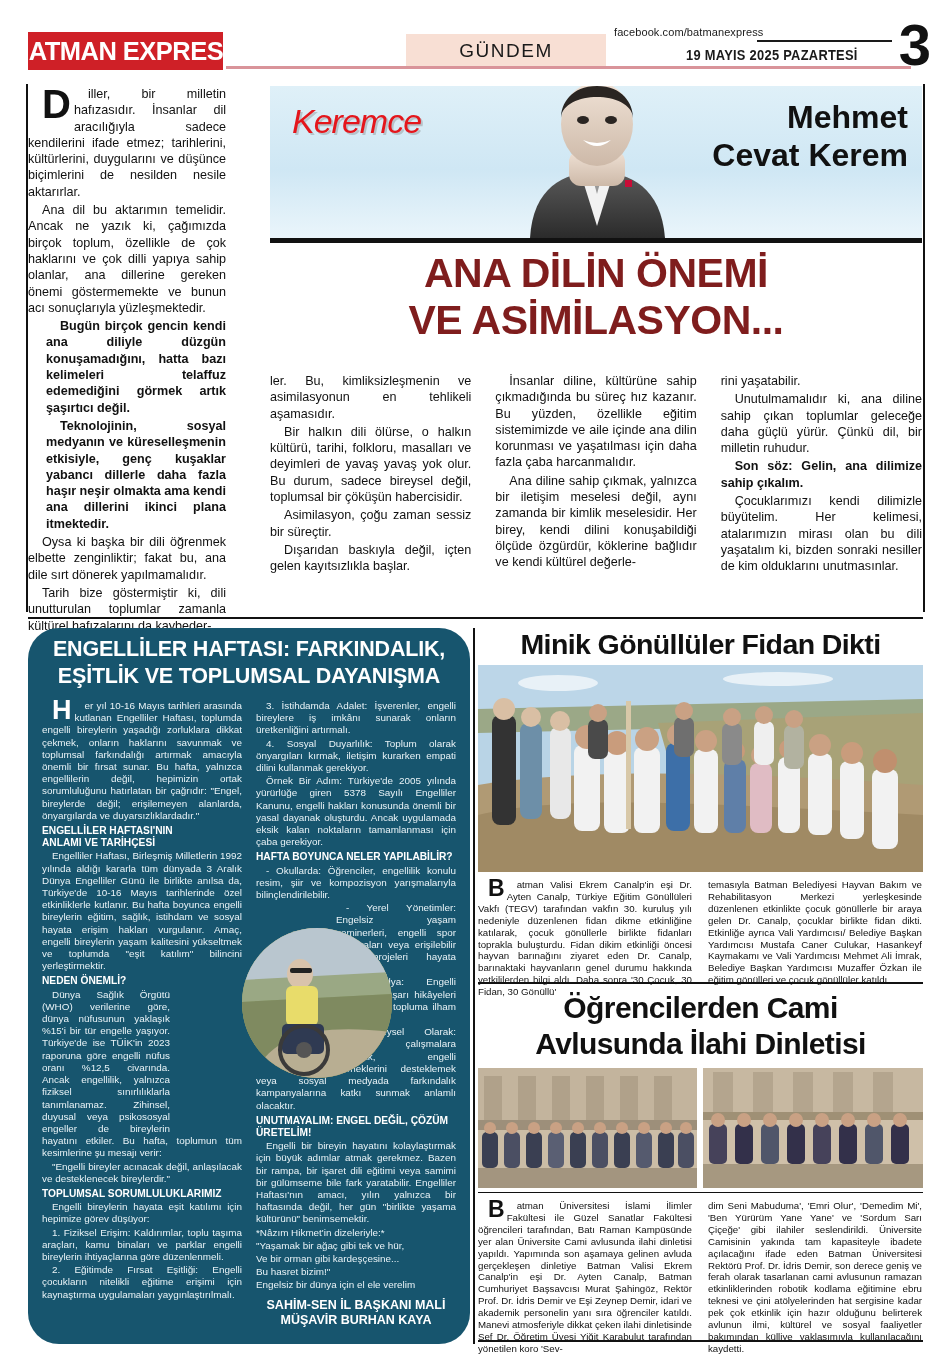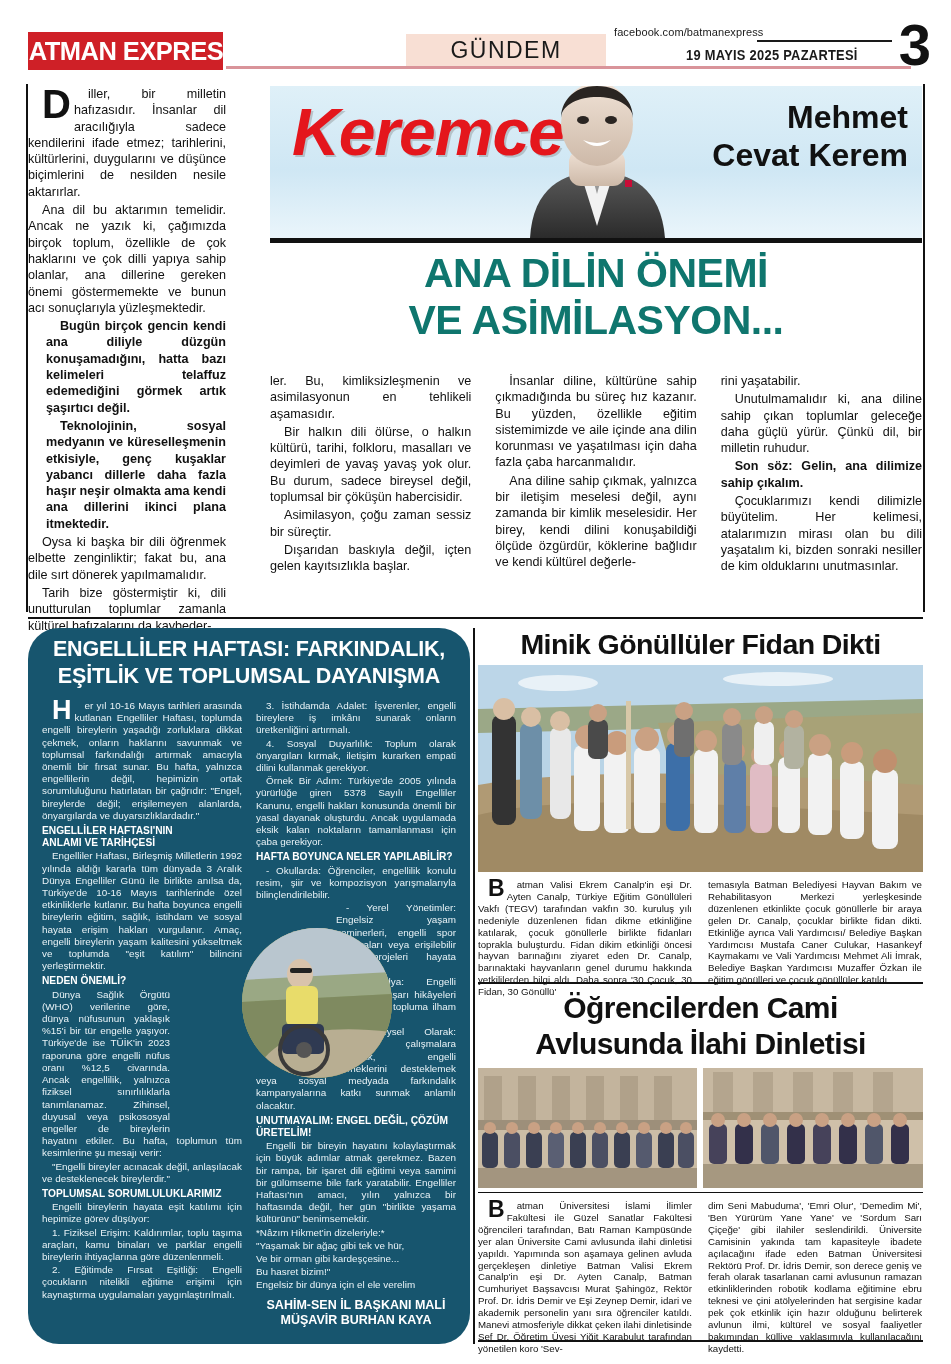--- a/index.html
+++ b/index.html
@@ -22,21 +22,21 @@
     font-family:"Liberation Sans", sans-serif; transform: scaleX(1.02);
     white-space:nowrap;
   }
   .logo-rule {
     position:absolute; left:226px; top:66px; width:180px; height:3px; background:#d9949a;
   }
   .gundem-box {
     position:absolute; left:406px; top:34px; width:200px; height:33px;
     background:#f8dfd4; display:flex; align-items:center; justify-content:center;
   }
-  .gundem-text { font-size:23px; letter-spacing:1.5px; color:#1a1a1a; font-weight:500;text-align:right; }
+  .gundem-text { font-size:19px; letter-spacing:1.5px; color:#1a1a1a; font-weight:500;text-align:right; }
   .fb-url { position:absolute; left:614px; top:26px; font-size:11px; color:#1a1a1a; letter-spacing:0.1px;}
   .date-rule { position:absolute; left:757px; top:40px; width:135px; height:2px; background:#1a1a1a; }
   .date-text {
     position:absolute; left:686px; top:47px; font-size:14px; font-weight:bold;
     color:#1a1a1a; letter-spacing:0.3px; transform: scaleX(0.92); transform-origin: left center;
   }
   .pagenum {
     position:absolute; right:20px; top:16px; font-size:58px; font-weight:bold;
     line-height:58px; color:#111;
   }
@@ -53,39 +53,39 @@
     padding-right:2px; padding-top:2px; margin-right:1px;
   }
 
   
   .banner {
     position:absolute; left:270px; top:86px; width:652px; height:152px;
     background:linear-gradient(180deg,#dff0f8 0%, #cfe7f4 55%, #eaf5fb 100%);
     overflow:hidden;
   }
   .keremce {
-    position:absolute; left:22px; top:8px; font-size:66px; font-weight:bold;
+    position:absolute; left:22px; top:16px; font-size:34px; font-weight:normal;
     color:#e4161c; font-style:italic; letter-spacing:-1px;
     text-shadow: 2px 2px 0 rgba(120,120,120,0.35);
   }
   .portrait {
     position:absolute; left:235px; top:-10px; width:185px; height:162px;
     overflow:hidden;
   }
   .author-name {
     position:absolute; right:14px; top:12px; text-align:right;
     font-size:32px; font-weight:bold; line-height:38px; color:#111;
   }
   .banner-underline {
     position:absolute; left:270px; top:238px; width:652px; height:5px; background:#111;
   }
   .main-headline {
     position:absolute; left:270px; top:250px; width:652px;
     text-align:center; font-size:41px; font-weight:bold; line-height:47px;
-    letter-spacing:-0.5px; color:#0f766e;
+    letter-spacing:-0.5px; color:#7f1d1d;
   }
 
   .art-cols-low {
     position:absolute; left:270px; top:373px; width:652px; height:238px;
     display:flex; gap:24px;
   }
   .art-col {
     width:205px; font-size:12.6px; line-height:16.3px; text-align:justify; color:#111;
   }
   .art-col p { margin-bottom:2px; text-indent:14px; }

